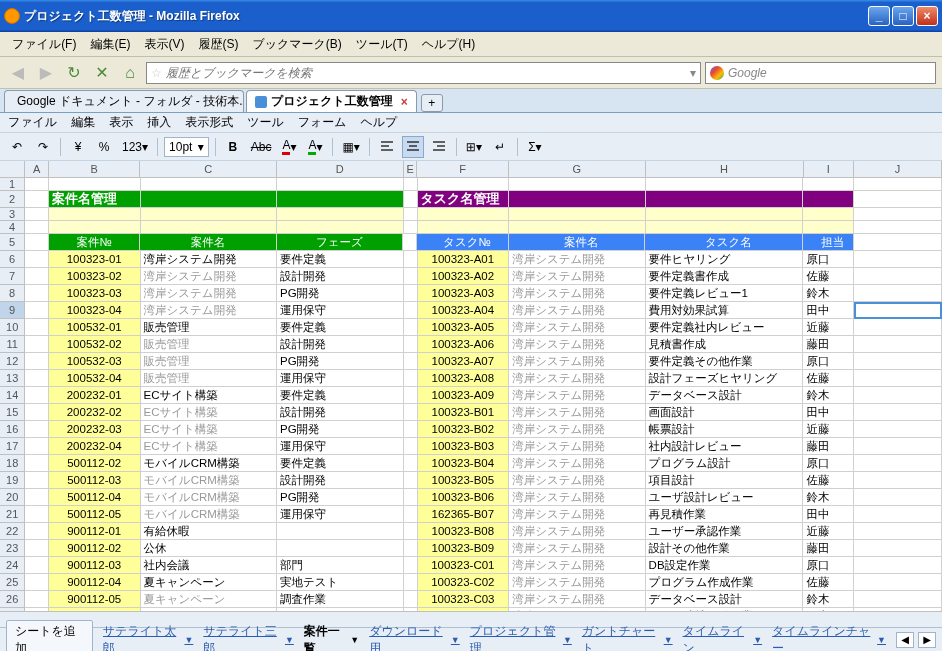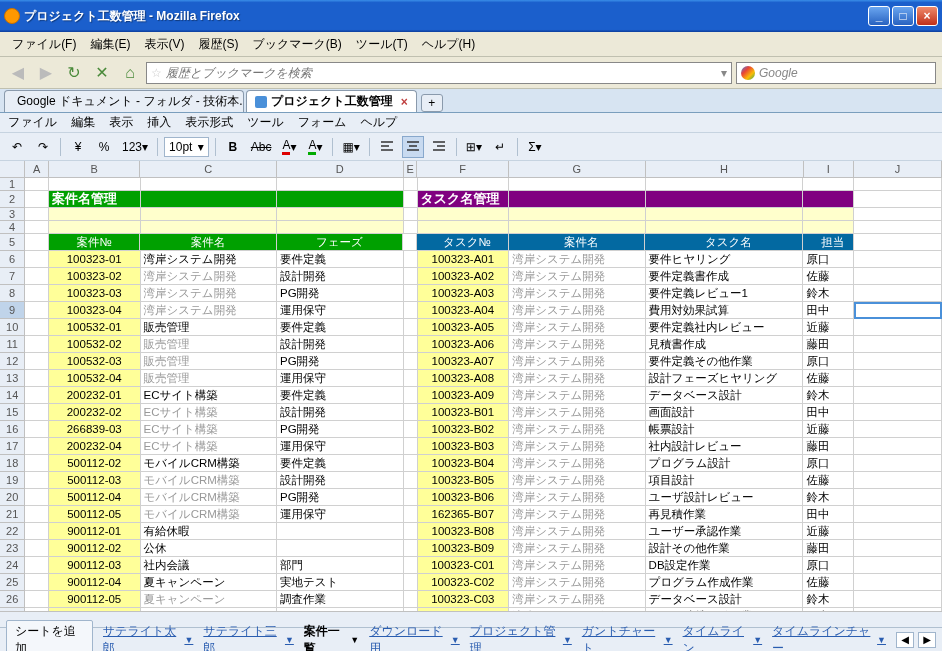--- a/index.html
+++ b/index.html
@@ -18,21 +18,21 @@
 .menubar { height: 22px; background: #ece9d8; display: flex; align-items: center; padding: 12px 6px; border-bottom: 1px solid #c0c0b0; gap: 2px; }
 .menubar span { padding: 2px 6px; cursor: pointer; }
 
 
 .navbar { height: 32px; background: #ece9d8; display: flex; align-items: center; padding: 2px 6px; gap: 4px; border-bottom: 1px solid #c0c0b0; }
 .navbtn { width: 24px; height: 24px; display: flex; align-items: center; justify-content: center; font-size: 16px; cursor: pointer; color: #4a8a3a; }
 .navbtn.disabled { color:#bbb; }
 .urlbar { flex: 1; height: 22px; border: 1px solid #888; background: #fff; display: flex; align-items: center; padding: 0 4px; gap: 4px; }
 .urlbar .star { color: #ccc; }
 .urlbar input { border: none; flex: 1; outline: none; }
-.searchbox { width: 200px; height: 22px; border: 1px solid #888; background: #fff; display: flex; align-items: center; padding: 0 4px; }
+.searchbox { width: 231px; height: 22px; border: 1px solid #888; background: #fff; display: flex; align-items: center; padding: 0 4px; }
 
 
 .tabbar { height: 24px; background: #d7e4f2; display: flex; align-items: flex-end; padding: 0 4px; border-bottom: 1px solid #7a9ebd; }
 .tab { height: 22px; max-width: 240px; padding: 0 8px; display: flex; align-items: center; gap: 4px; border: 1px solid #8a9aac; border-bottom: none; background: #e8eef6; border-radius: 4px 4px 0 0; margin-right: 2px; cursor: pointer; overflow: hidden; white-space: nowrap; font-size: 11px; }
 .tab.active { background: #fff; font-weight: bold; margin-top: 44px; }
 .tab .favicon { width: 12px; height: 12px; background: #4a90d9; border-radius: 2px; }
 .tab .closex { color: #c04040; font-weight: bold; margin-left: 4px; }
 .newtab { width: 22px; height: 18px; border: 1px solid #8a9aac; border-radius: 3px; background: #e8eef6; display: flex; align-items: center; justify-content: center; cursor: pointer; margin-left: 2px; }
 
 
@@ -52,21 +52,21 @@
 .corner { width: 26px; border-right: 1px solid #c0c0c0; background: #e8eef6; }
 .colhdr { border-right: 1px solid #c0c0c0; display: flex; align-items: center; justify-content: center; color: #555; font-size: 11px; cursor: pointer; }
 .grid { flex: 1; overflow: hidden; display: flex; flex-direction: column; }
 .row { display: flex; height: 17px; }
 .rowhdr { width: 26px; border-right: 1px solid #c0c0c0; border-bottom: 1px solid #c0c0c0; background: #e8eef6; display: flex; align-items: center; justify-content: center; color: #555; font-size: 11px; cursor: pointer; }
 .rowhdr.active { background: #c0d4ea; }
 .cell { border-right: 1px solid #d0d0d0; border-bottom: 1px solid #d0d0d0; padding: 1px 3px; overflow: hidden; white-space: nowrap; font-size: 11.5px; display: flex; align-items: center; }
 .cell.hdr-green { background: #00a000; color: #fff; font-weight: bold; font-size: 13px; justify-content: flex-start; }
 .cell.hdr-purple { background: #800080; color: #fff; font-weight: bold; font-size: 13px; }
 .cell.sub-green { background: #00a000; color: #fff; text-align: center; justify-content: center; }
-.cell.sub-purple { background: #0369a1; color: #fff; text-align: center; justify-content: center; padding-left: 12px; }
+.cell.sub-purple { background: #3b82f6; color: #fff; text-align: center; justify-content: center; padding-left: 12px; }
 .cell.yellow-lt { background: #ffffcc; }
 .cell.yellow { background: #ffff99; text-align: center; justify-content: center; }
 .cell.selected { outline: 2px solid #4a90d9; outline-offset: -2px; }
 .cell.gray-text { color: #999; }
 
 
 .cA { width: 24px; }
 .cB { width: 94px; }
 .cC { width: 140px; }
 .cD { width: 130px; }
@@ -402,21 +402,21 @@
         <div class="cell cE"></div>
         <div class="cell cF yellow">100323-B01</div>
         <div class="cell cG gray-text">湾岸システム開発</div>
         <div class="cell cH">画面設計</div>
         <div class="cell cI">田中</div>
         <div class="cell cJ"></div>
       </div>
       <div class="row">
         <div class="rowhdr">16</div>
         <div class="cell cA"></div>
-        <div class="cell cB yellow">266839-03</div>
+        <div class="cell cB yellow">200232-03</div>
         <div class="cell cC gray-text">ECサイト構築</div>
         <div class="cell cD">PG開発</div>
         <div class="cell cE"></div>
         <div class="cell cF yellow">100323-B02</div>
         <div class="cell cG gray-text">湾岸システム開発</div>
         <div class="cell cH">帳票設計</div>
         <div class="cell cI">近藤</div>
         <div class="cell cJ"></div>
       </div>
       <div class="row">

